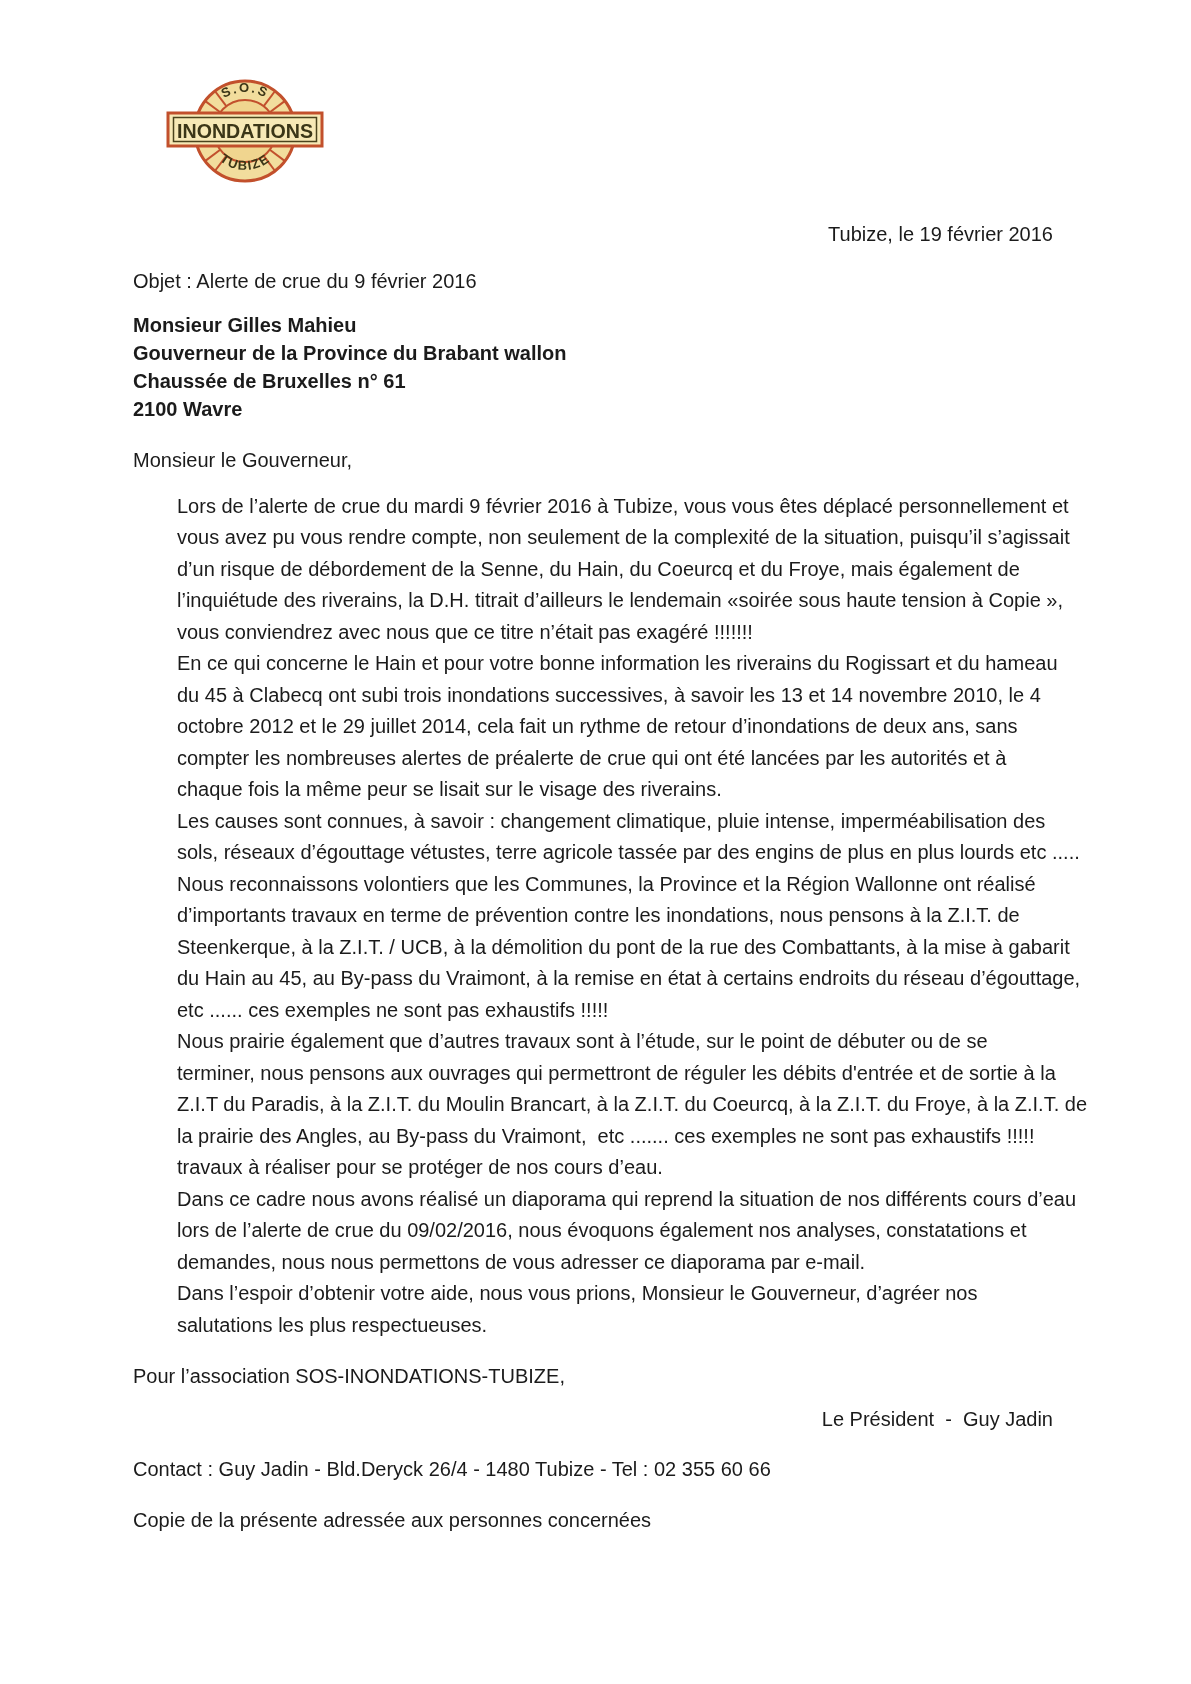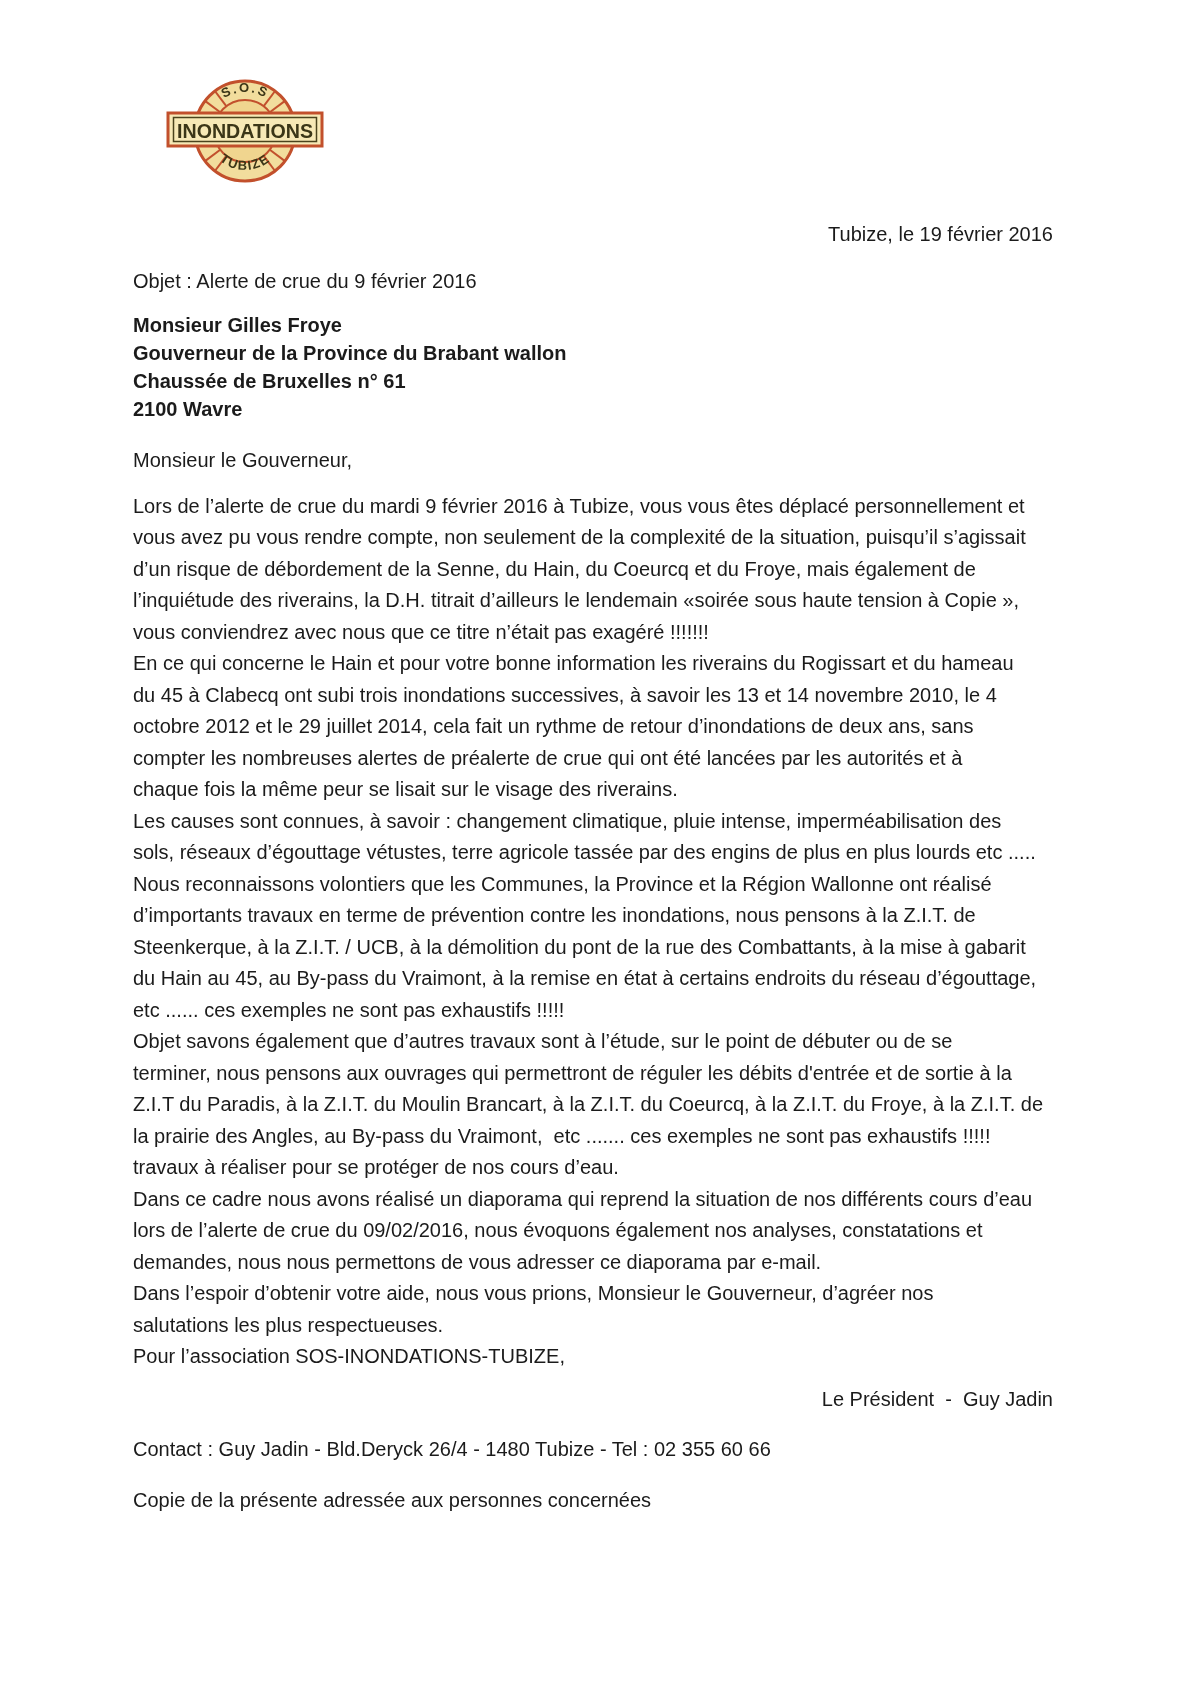--- a/index.html
+++ b/index.html
@@ -16,22 +16,22 @@
     position: relative;
     background: #ffffff;
   }
   .logo-wrap { margin: 75px 0 0 33px; width: 158px; height: 112px; }
   .txt { font-size: 20px; line-height: 31.5px; }
   .line { white-space: pre; }
   .date-line { margin-top: 32px; text-align: right; }
   .subject-line { margin-top: 15px; }
   .recipient-block { margin-top: 14px; font-weight: bold; line-height: 28px; }
   .salutation-line { margin-top: 22px; }
-  .body-block { margin-top: 14px; }
-  .sig-intro-line { margin-top: 0; }
+  .body-block { margin-top: 14px; margin-left: 44px; }
+  .sig-intro-line { margin-top: 20px; }
   .signature-line { margin-top: 11px; text-align: right; }
   .contact-line { margin-top: 19px; }
   .copy-line { margin-top: 19px; }
   .logo-banner-text {
     font-family: "Liberation Sans", sans-serif;
     font-weight: bold;
   }
 </style>
 </head>
 <body>
@@ -71,21 +71,21 @@
       <rect x="7.5" y="42.5" width="143" height="24" fill="none" stroke="#4a431c" stroke-width="1.5"></rect>
       <text class="logo-banner-text" x="79" y="62.5" text-anchor="middle" font-size="21" fill="#3b3617" textLength="136" lengthAdjust="spacingAndGlyphs">INONDATIONS</text>
     </svg>
   </div>
 
   <div class="txt date-line line">Tubize, le 19 février 2016</div>
 
   <div class="txt subject-line line">Objet : Alerte de crue du 9 février 2016</div>
 
   <div class="txt recipient-block">
-    <div class="line">Monsieur Gilles Froye</div>
+    <div class="line">Monsieur Gilles Mahieu</div>
     <div class="line">Gouverneur de la Province du Brabant wallon</div>
     <div class="line">Chaussée de Bruxelles n° 61</div>
     <div class="line">2100 Wavre</div>
   </div>
 
   <div class="txt salutation-line line">Monsieur le Gouverneur,</div>
 
   <div class="txt body-block">
     <div class="line">Lors de l’alerte de crue du mardi 9 février 2016 à Tubize, vous vous êtes déplacé personnellement et</div>
     <div class="line">vous avez pu vous rendre compte, non seulement de la complexité de la situation, puisqu’il s’agissait</div>
@@ -97,21 +97,21 @@
     <div class="line">octobre 2012 et le 29 juillet 2014, cela fait un rythme de retour d’inondations de deux ans, sans</div>
     <div class="line">compter les nombreuses alertes de préalerte de crue qui ont été lancées par les autorités et à</div>
     <div class="line">chaque fois la même peur se lisait sur le visage des riverains.</div>
     <div class="line">Les causes sont connues, à savoir : changement climatique, pluie intense, imperméabilisation des</div>
     <div class="line">sols, réseaux d’égouttage vétustes, terre agricole tassée par des engins de plus en plus lourds etc .....</div>
     <div class="line">Nous reconnaissons volontiers que les Communes, la Province et la Région Wallonne ont réalisé</div>
     <div class="line">d’importants travaux en terme de prévention contre les inondations, nous pensons à la Z.I.T. de</div>
     <div class="line">Steenkerque, à la Z.I.T. / UCB, à la démolition du pont de la rue des Combattants, à la mise à gabarit</div>
     <div class="line">du Hain au 45, au By-pass du Vraimont, à la remise en état à certains endroits du réseau d’égouttage,</div>
     <div class="line">etc ...... ces exemples ne sont pas exhaustifs !!!!!</div>
-    <div class="line">Objet savons également que d’autres travaux sont à l’étude, sur le point de débuter ou de se</div>
+    <div class="line">Nous prairie également que d’autres travaux sont à l’étude, sur le point de débuter ou de se</div>
     <div class="line">terminer, nous pensons aux ouvrages qui permettront de réguler les débits d'entrée et de sortie à la</div>
     <div class="line">Z.I.T du Paradis, à la Z.I.T. du Moulin Brancart, à la Z.I.T. du Coeurcq, à la Z.I.T. du Froye, à la Z.I.T. de</div>
     <div class="line">la prairie des Angles, au By-pass du Vraimont,  etc ....... ces exemples ne sont pas exhaustifs !!!!!</div>
     <div class="line">travaux à réaliser pour se protéger de nos cours d’eau.</div>
     <div class="line">Dans ce cadre nous avons réalisé un diaporama qui reprend la situation de nos différents cours d’eau</div>
     <div class="line">lors de l’alerte de crue du 09/02/2016, nous évoquons également nos analyses, constatations et</div>
     <div class="line">demandes, nous nous permettons de vous adresser ce diaporama par e-mail.</div>
     <div class="line">Dans l’espoir d’obtenir votre aide, nous vous prions, Monsieur le Gouverneur, d’agréer nos</div>
     <div class="line">salutations les plus respectueuses.</div>
   </div>

